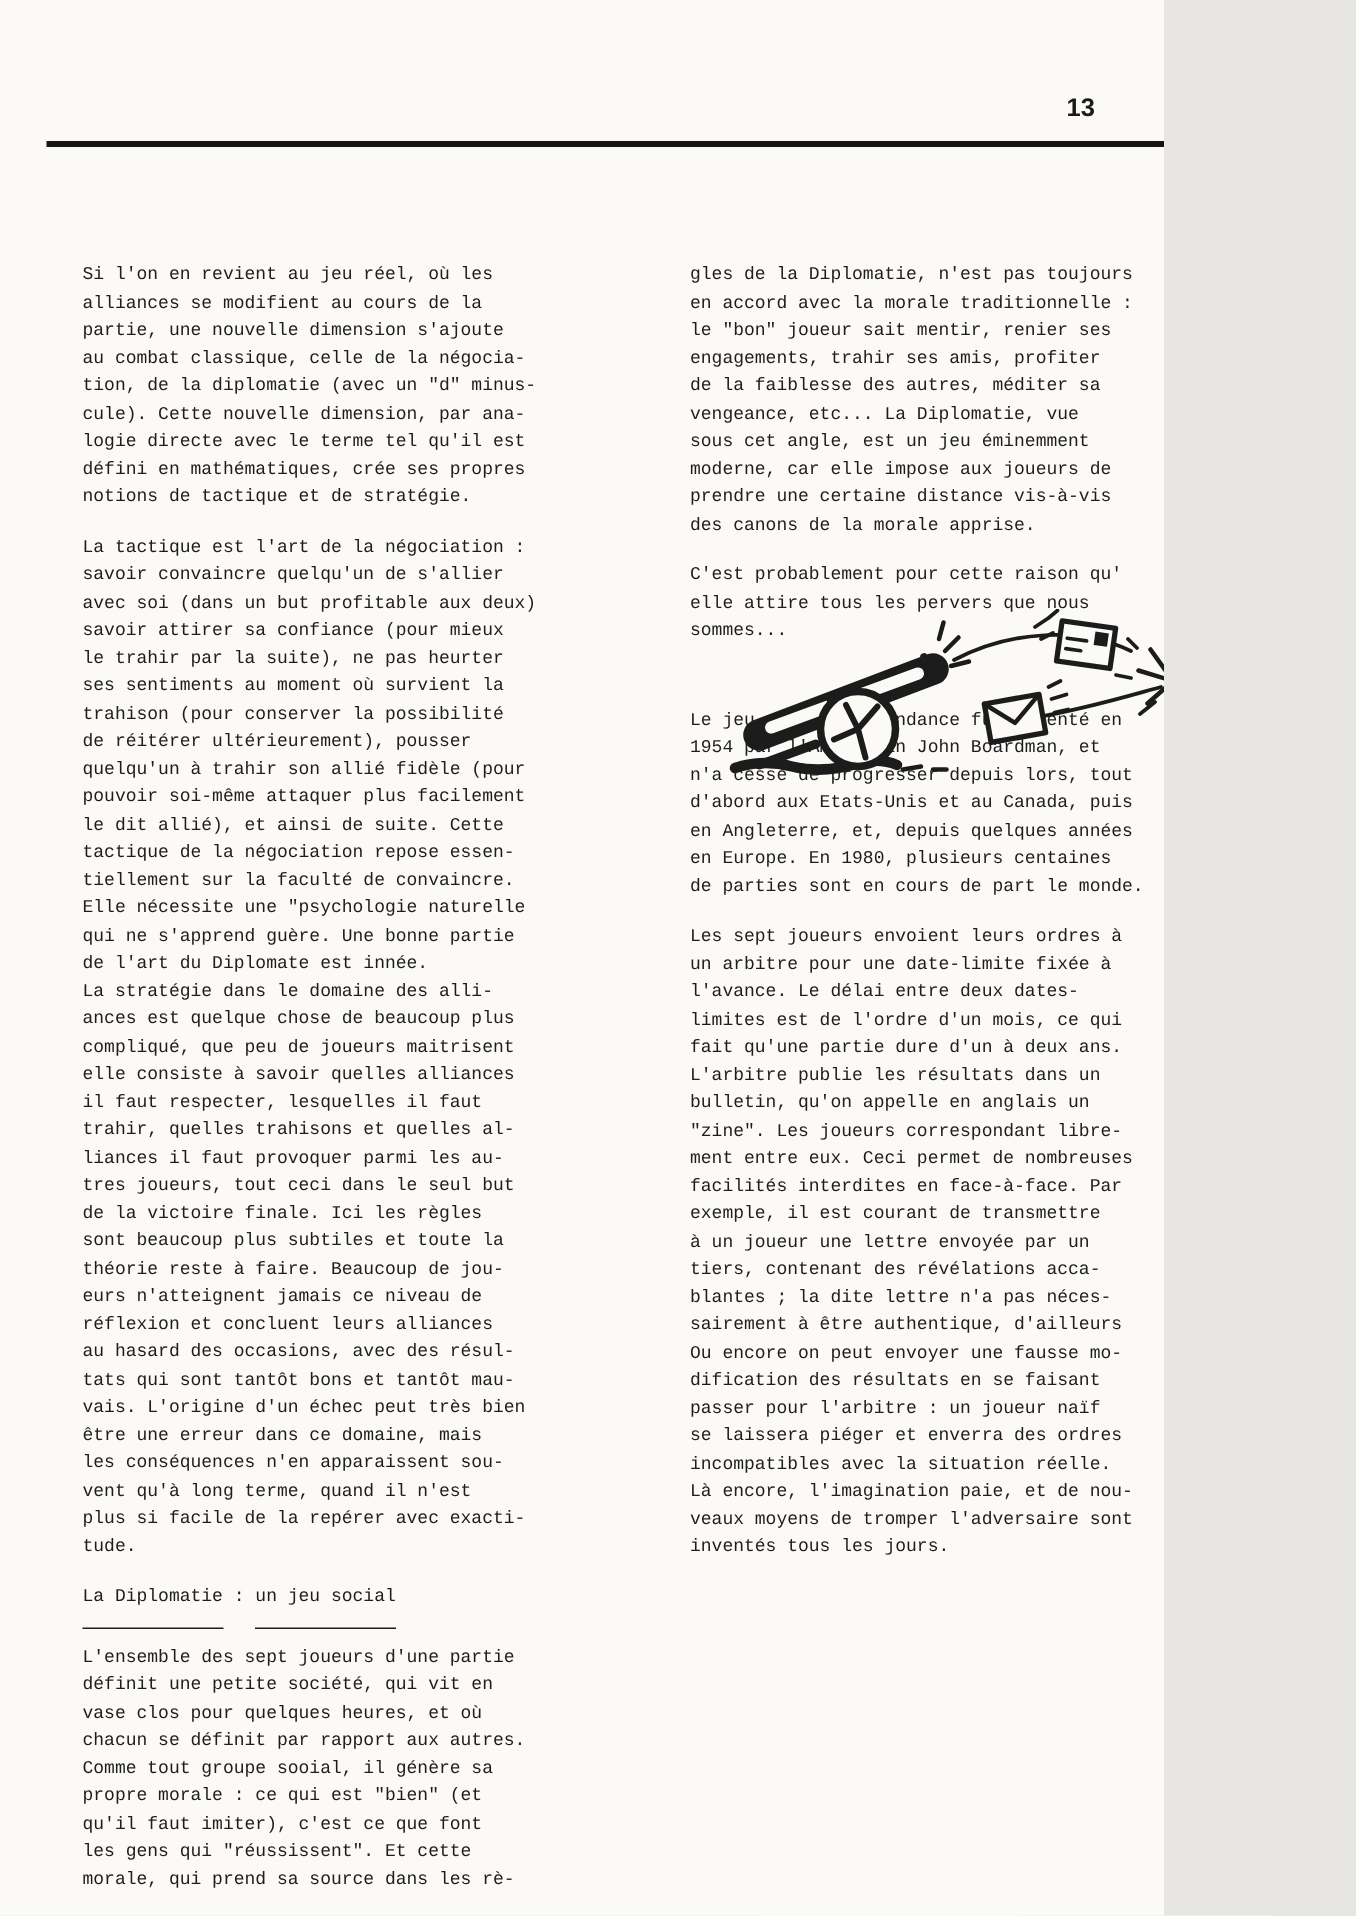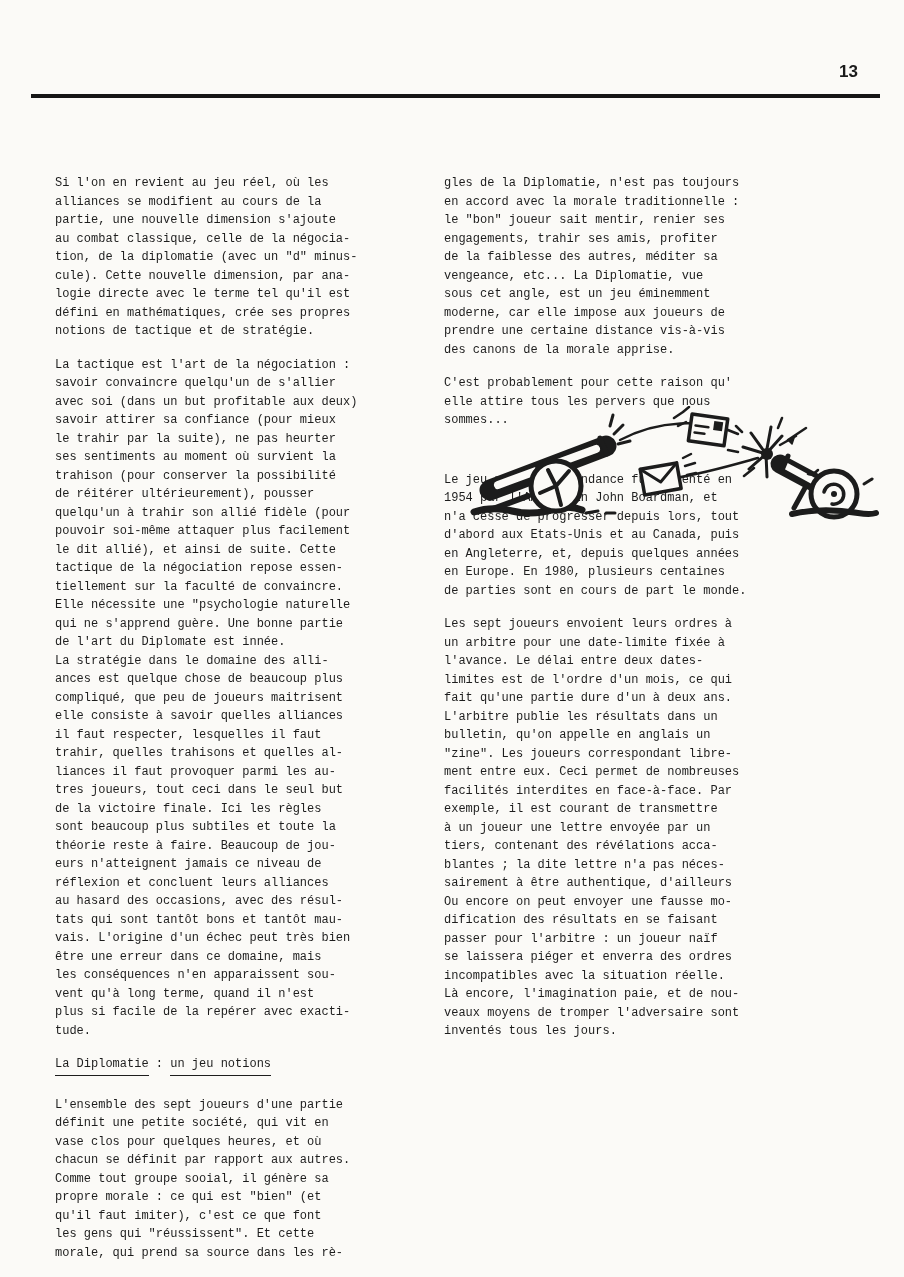--- a/index.html
+++ b/index.html
@@ -2,21 +2,21 @@
 <html><head>
 <meta charset="utf-8">
 <style>
   html,body{margin:0;padding:0;}
   body{
     background:#e8e6e2;
     font-family:"Liberation Mono","DejaVu Sans Mono",monospace;
   }
   .page{
     position:relative;
-    width:904px;height:1277px;
+    width:776px;height:1277px;
     background:#fbfaf7;
     color:#1d1d1d;
     overflow:hidden;
   }
   .page-number{
     position:absolute;
     top:62px;right:46px;
     font-family:"Liberation Sans","DejaVu Sans",sans-serif;
     font-weight:bold;
     font-size:17px;
@@ -28,34 +28,34 @@
     width:849px;height:4px;
     background:#151515;
   }
   .col{
     position:absolute;
     top:168px;
     font-size:12px;
     line-height:18.5px;
   }
   .col-left{left:55px;width:430px;}
-  .col-right{left:444px;width:440px;}
+  .col-right{left:460px;width:440px;}
   .para{
     white-space:pre;
     margin:0 0 15px 0;
   }
   .para-first{margin-top:6px;}
   .para-gap-illustration{margin-bottom:41px;}
   .heading-mixed{
     margin:4px 0 22px 0;
     white-space:pre;
   }
   .heading-mixed .u{
     border-bottom:1.6px solid #1d1d1d;
-    padding-bottom:4px;
+    padding-bottom:14px;
   }
   .heading-caps{
     margin:0 0 16px 0;
     white-space:pre;
   }
   .illustration{
     position:absolute;
     left:22px;
     top:238px;
     width:414px;
@@ -110,21 +110,21 @@
 eurs n'atteignent jamais ce niveau de
 réflexion et concluent leurs alliances
 au hasard des occasions, avec des résul-
 tats qui sont tantôt bons et tantôt mau-
 vais. L'origine d'un échec peut très bien
 être une erreur dans ce domaine, mais
 les conséquences n'en apparaissent sou-
 vent qu'à long terme, quand il n'est
 plus si facile de la repérer avec exacti-
 tude.</div>
-    <div class="heading-mixed"><span class="u">La Diplomatie</span><span> : </span><span class="u">un jeu notions</span></div>
+    <div class="heading-mixed"><span class="u">La Diplomatie</span><span> : </span><span class="u">un jeu social</span></div>
     <div class="para">L'ensemble des sept joueurs d'une partie
 définit une petite société, qui vit en
 vase clos pour quelques heures, et où
 chacun se définit par rapport aux autres.
 Comme tout groupe sooial, il génère sa
 propre morale : ce qui est "bien" (et
 qu'il faut imiter), c'est ce que font
 les gens qui "réussissent". Et cette
 morale, qui prend sa source dans les rè-</div>
   </div>

